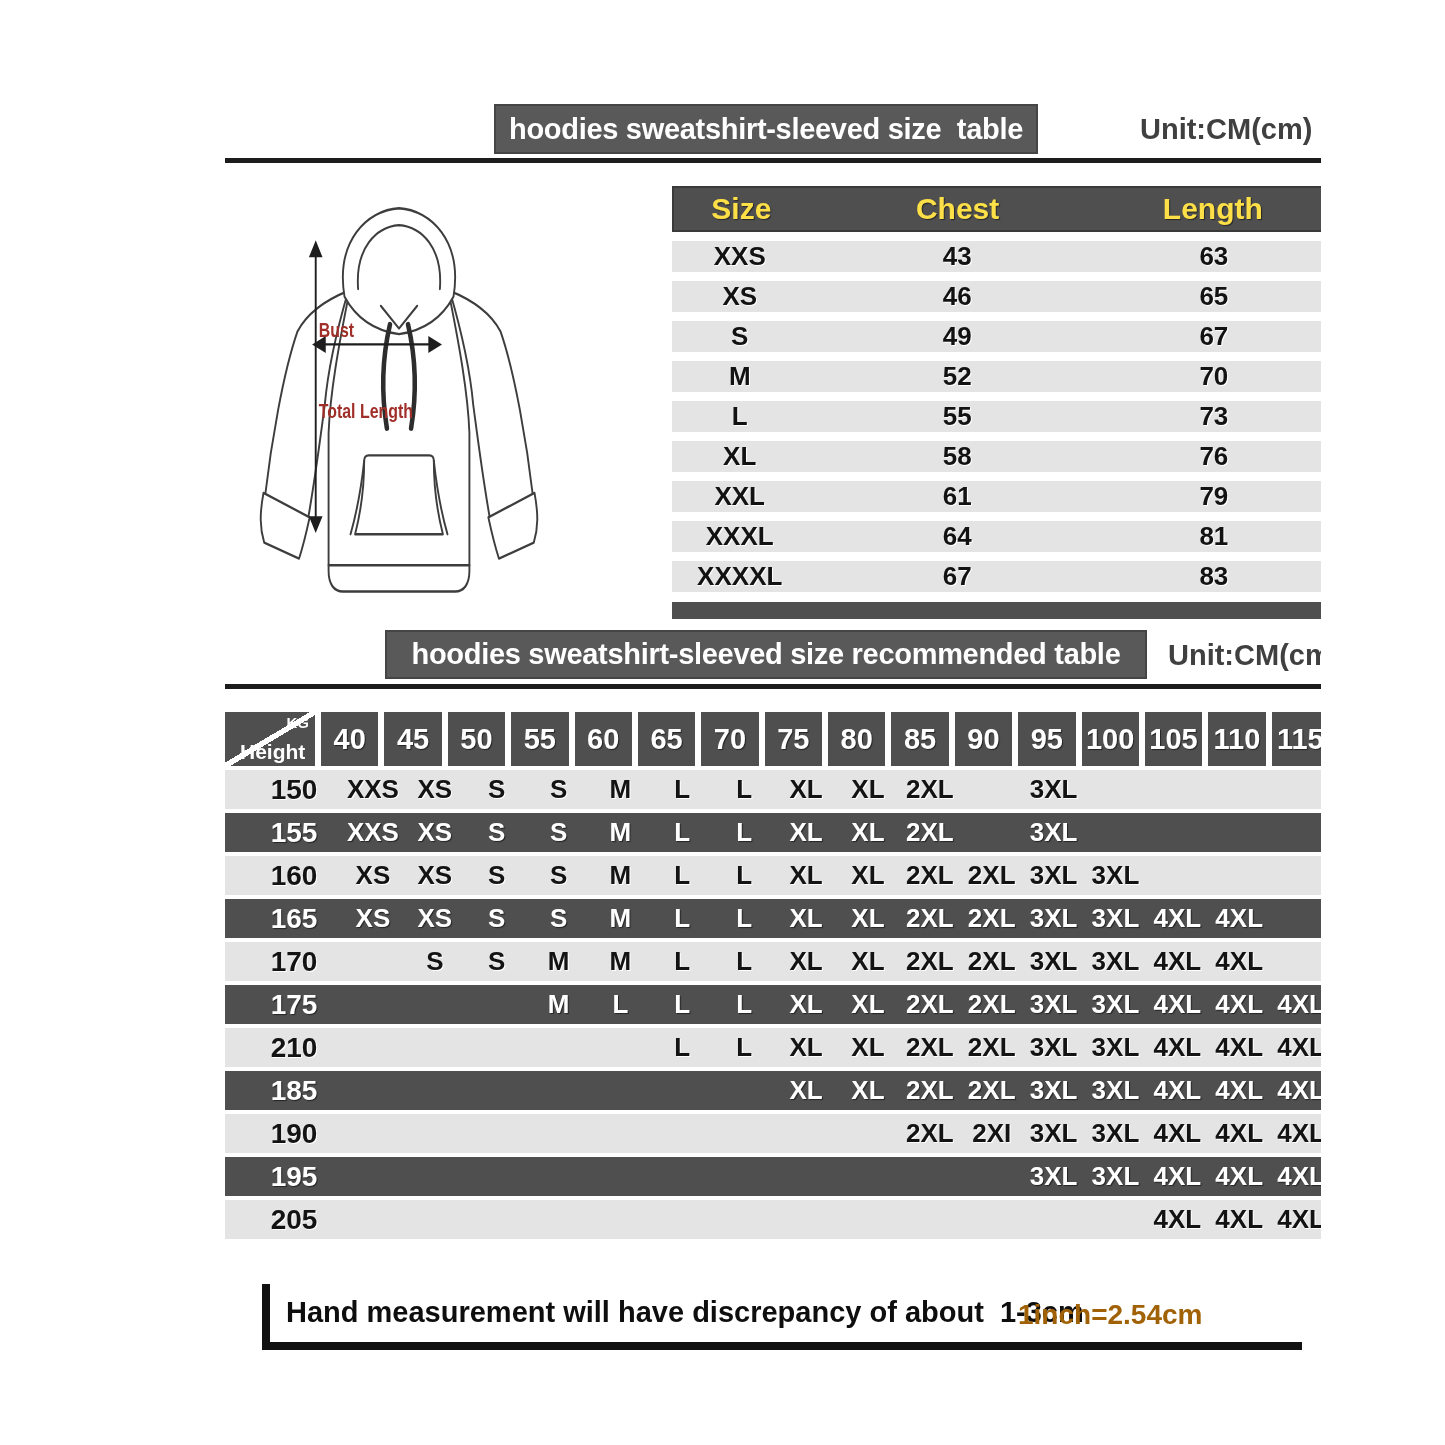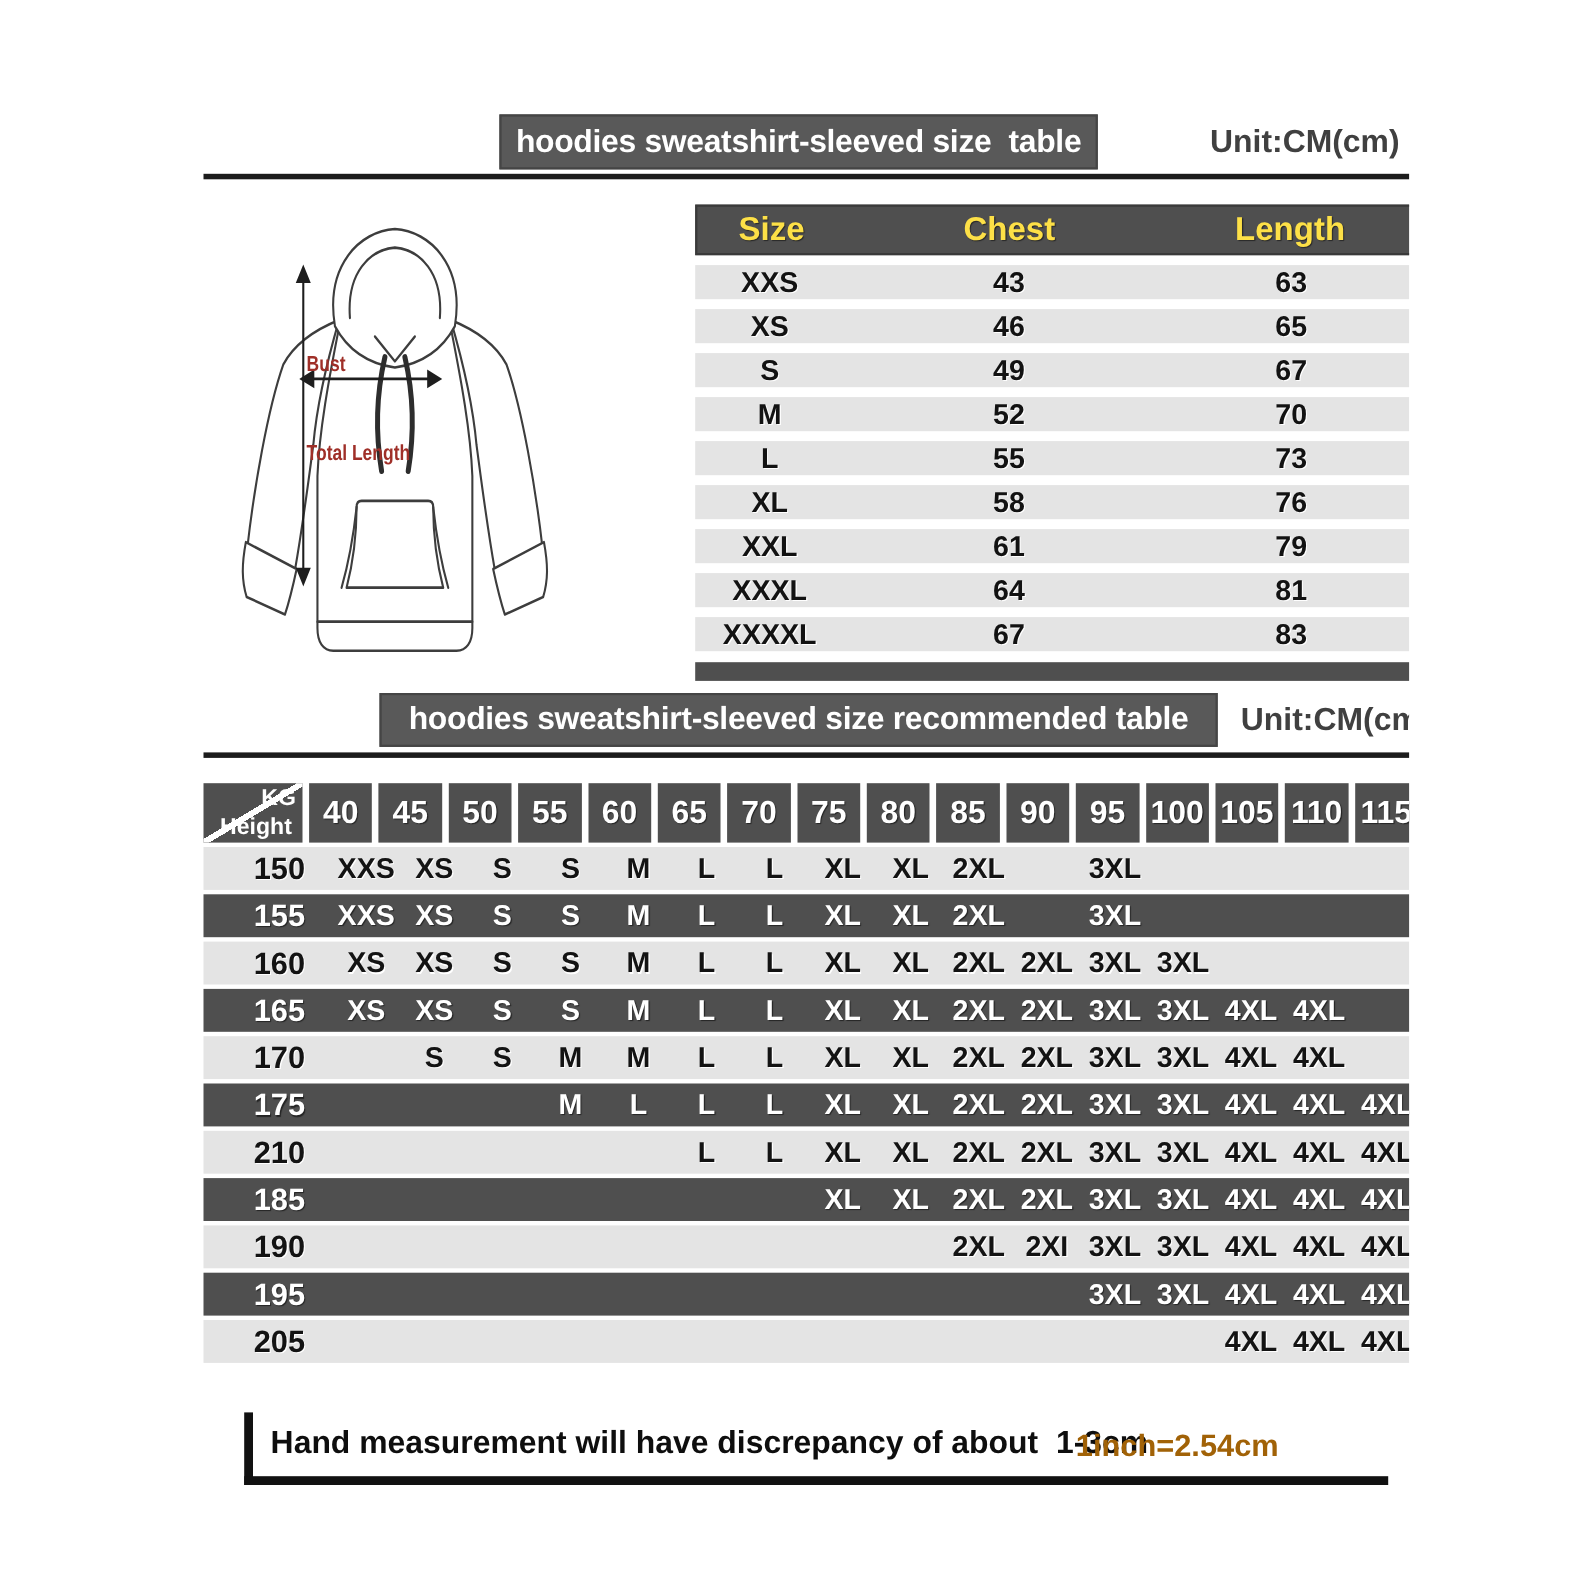--- a/index.html
+++ b/index.html
@@ -1,17 +1,17 @@
 <!DOCTYPE html>
 <html><head>
 <meta charset="utf-8">
 <style>
   html,body { margin:0; padding:0; background:#ffffff; }
   body { font-family:"Liberation Sans", sans-serif; }
-  .page { position:relative; width:1281px; height:1445px; background:#fff; overflow:hidden; }
+  .page { position:relative; width:1281px; height:1445px; background:#fff; overflow:hidden;margin-left:40px; }
 
   .bar-title { position:absolute; background:#595959; border:2px solid #454545; color:#fff;
     font-weight:bold; display:flex; align-items:center; justify-content:center;
     letter-spacing:-0.3px; white-space:pre; }
   #bar1 { left:454px; top:104px; width:540px; height:46px; font-size:29px; }
   #bar2 { left:345px; top:630px; width:758px; height:45px; font-size:29px; }
 
   .unit { position:absolute; font-weight:bold; font-size:29px; color:#404040; white-space:pre; }
   #unit1 { left:1100px; top:113px; }
   #unit2 { left:1128px; top:639px; }
@@ -29,21 +29,21 @@
     margin-top:9px; align-items:center; font-weight:bold; font-size:26px; text-align:center;
     color:#121212; text-shadow:1px 1px 0 #ffffff; }
   .st-footer { height:17px; margin-top:10px; background:#4f4f4f; }
 
   
   .matrix { position:absolute; left:185px; top:712px; width:1104px; }
   .m-header { display:grid; grid-template-columns:90px repeat(16,1fr); column-gap:6px; height:54px; }
   .m-corner { position:relative; background:#4f4f4f; color:#fff; font-weight:bold; overflow:hidden; }
   .m-corner::after { content:""; position:absolute; left:-15%; top:-15%; width:130%; height:130%;
     background:linear-gradient(to bottom right, rgba(0,0,0,0) 47.5%, #fff 47.5%, #fff 52%, rgba(0,0,0,0) 52%); }
-  .m-corner .kg  { position:absolute; top:2px; right:6px; font-size:21px; z-index:1; }
+  .m-corner .kg  { position:absolute; top:2px; right:6px; font-size:15px; z-index:1; }
   .m-corner .hgt { position:absolute; bottom:2px; left:15px; font-size:21px; z-index:1;text-align:center; }
   .kg-box { background:#4f4f4f; color:#fff; font-weight:bold; font-size:29px; display:flex;
     align-items:center; justify-content:center; text-shadow:1px 1px 1px rgba(0,0,0,.55); }
   .m-row { display:grid; grid-template-columns:90px repeat(16,1fr); column-gap:6px; height:39px;
     margin-top:4px; align-items:center; text-align:center; font-weight:bold; font-size:26px;
     background:#e4e4e4; color:#131313; text-shadow:1px 1px 0 #ffffff;padding-left:24px; }
   .m-rows > div:nth-of-type(even) { background:#4f4f4f; color:#ffffff;
     text-shadow:1px 1px 1px rgba(0,0,0,.55); }
   .m-row .hlabel { font-size:28px; }
 

